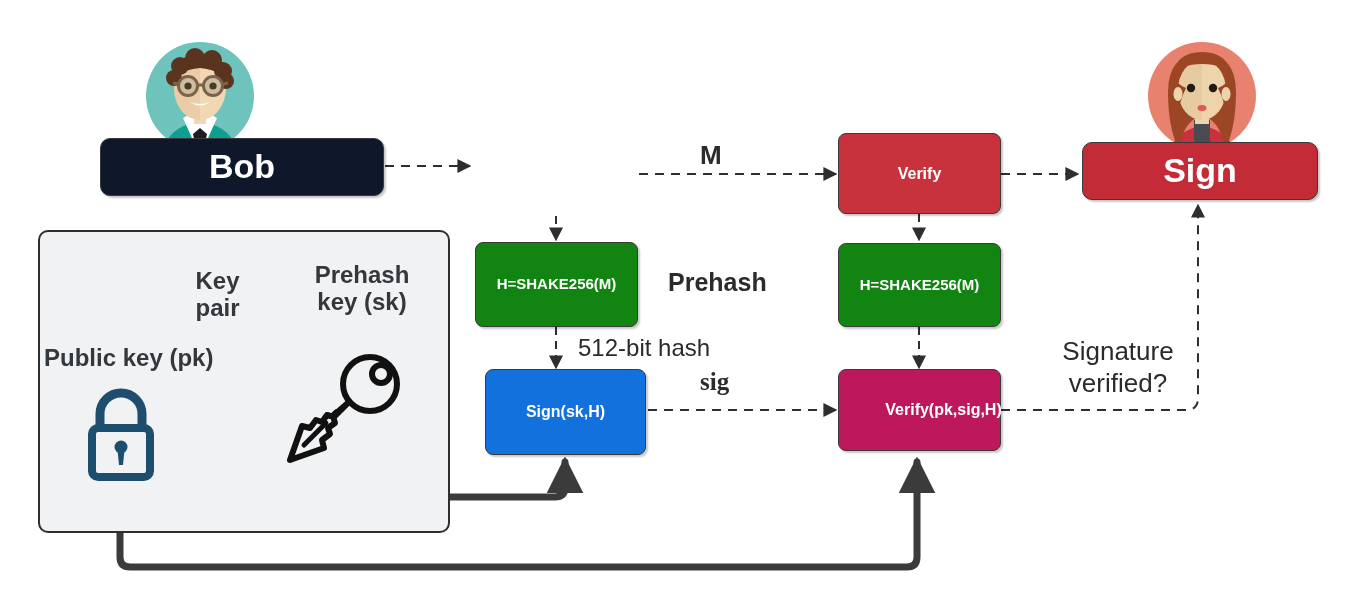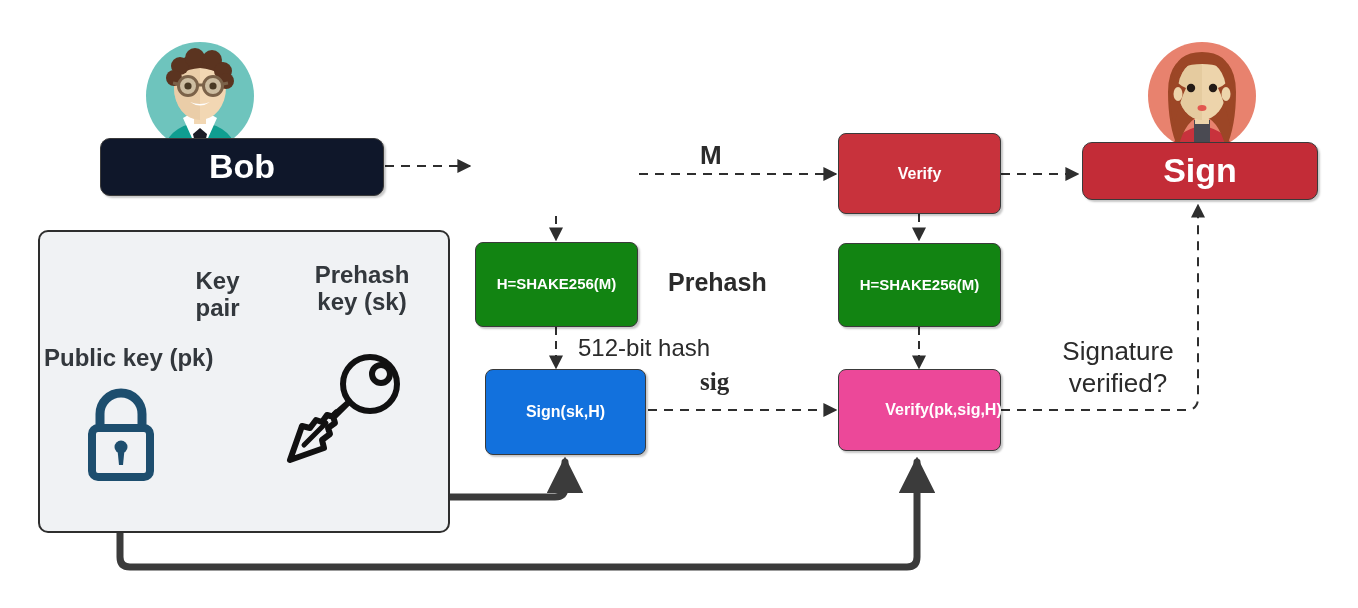--- a/index.html
+++ b/index.html
@@ -197,21 +197,21 @@
 
 
   <div class="node node-proc" style="left:838px; top:133px; width:163px; height:81px; background:#c8323c;">Verify</div>
 
   <div class="node node-proc-sm" style="left:475px; top:242px; width:163px; height:85px; background:#128412;">H=SHAKE256(M)</div>
 
   <div class="node node-proc-sm" style="left:838px; top:243px; width:163px; height:84px; background:#128412;">H=SHAKE256(M)</div>
 
   <div class="node node-proc" style="left:485px; top:369px; width:161px; height:86px; background:#1271dd;">Sign(sk,H)</div>
 
-  <div class="node node-proc" style="left:838px; top:369px; width:163px; height:82px; background:#ec4899;padding-left:48px;">Verify(pk,sig,H)</div>
+  <div class="node node-proc" style="left:838px; top:369px; width:163px; height:82px; background:#be185d;padding-left:48px;">Verify(pk,sig,H)</div>
 
   <div class="edge-label lbl-bold" style="left:700px; top:140px; font-size:26px;">M</div>
 
   <div class="edge-label lbl-bold" style="left:668px; top:268px; font-size:25px;">Prehash</div>
 
   <div class="edge-label" style="left:578px; top:334px; font-size:24px;">512-bit hash</div>
 
   <div class="edge-label lbl-bold" style="left:700px; top:368px; font-size:25px;font-family:Liberation Serif, serif;">sig</div>
 
   <div class="edge-label" style="left:1038px; top:336px; font-size:26px;

